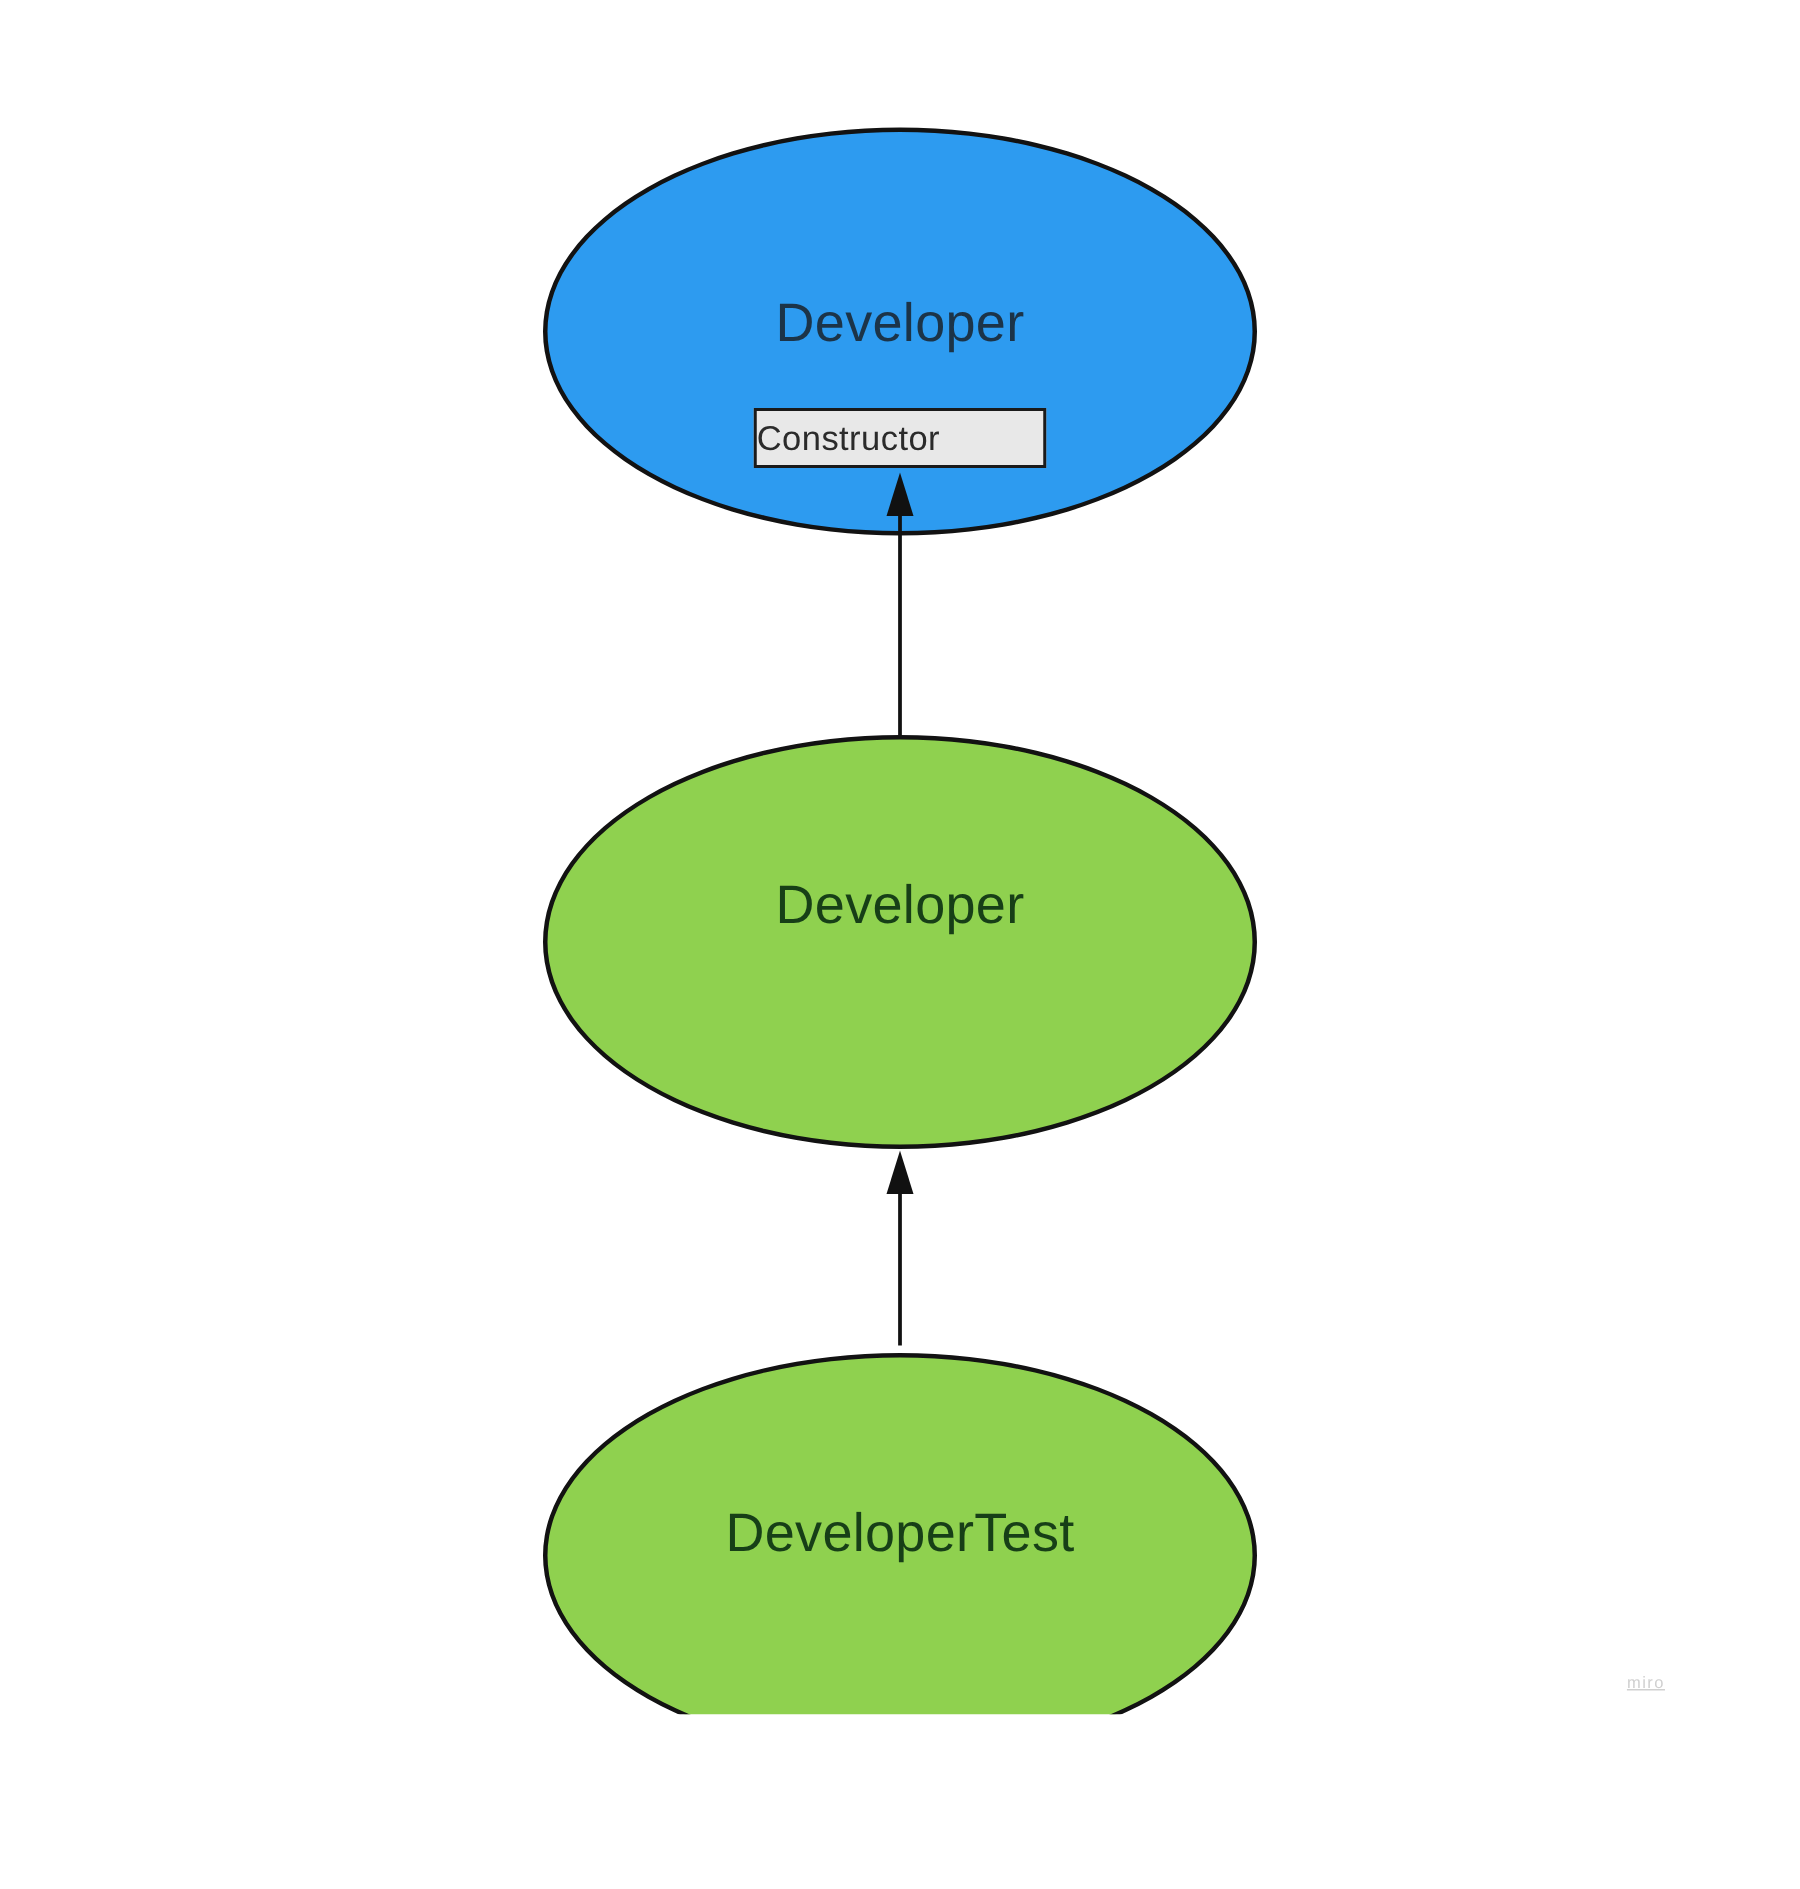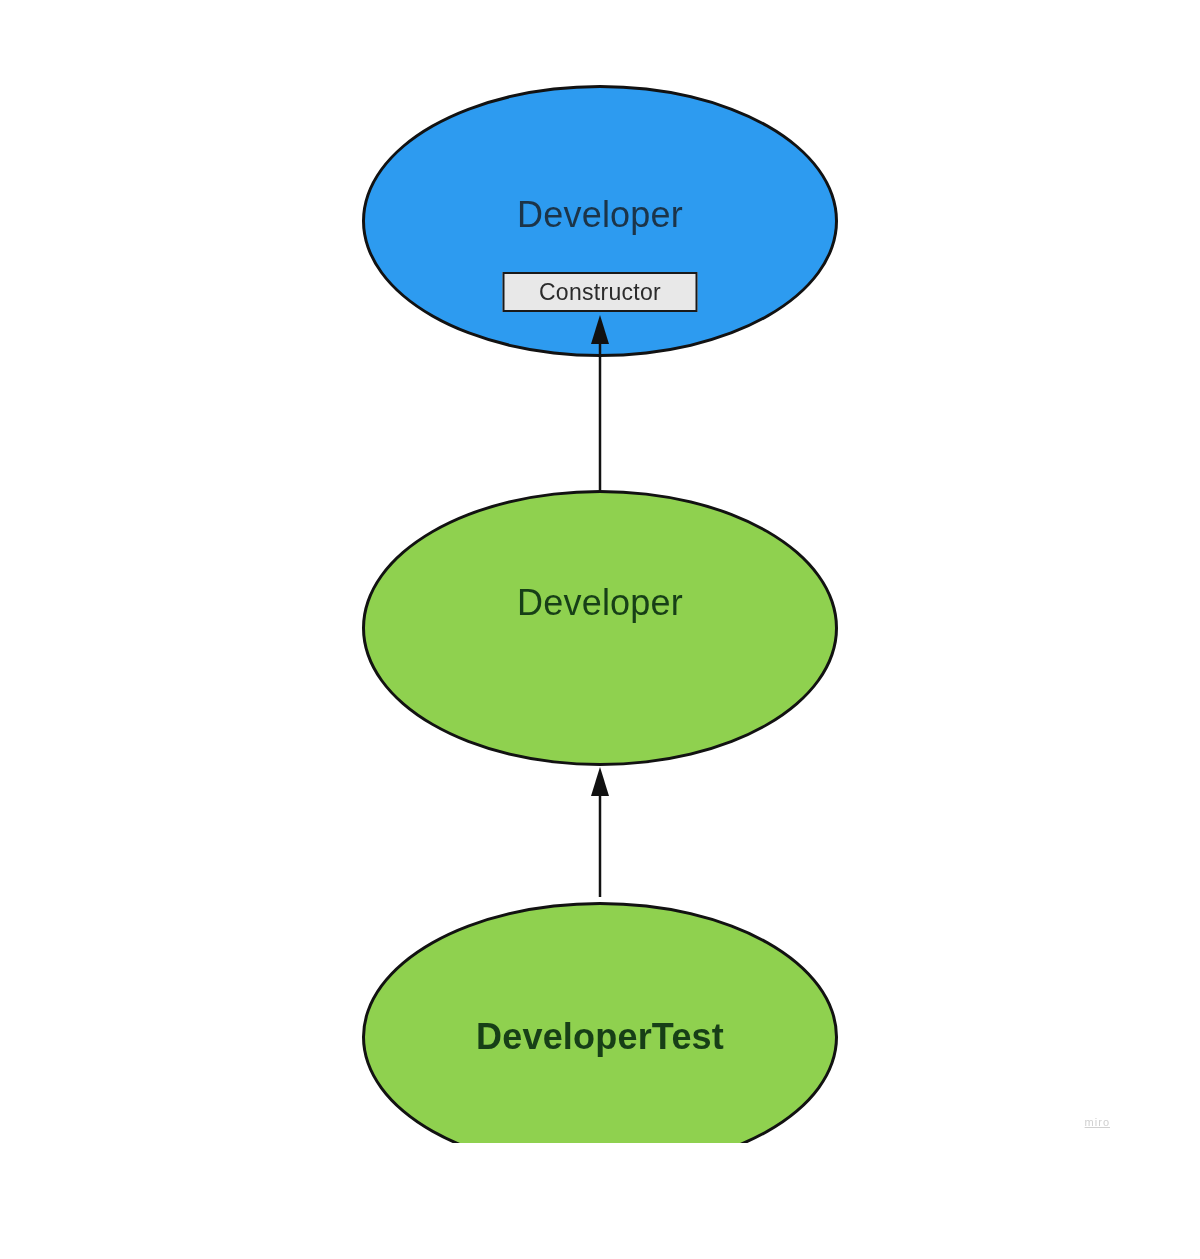--- a/index.html
+++ b/index.html
@@ -35,35 +35,35 @@
     left: 0;
     right: 0;
     text-align: center;
     font-size: 36px;
     line-height: 50px;
     font-weight: 400;
     letter-spacing: 0.2px;
   }
   .node-developer .node-label       { top: 102px; color: #1c3448; }
   .node-builder-factory .node-label { top: 85px;  color: #173f17; }
-  .node-developer-test .node-label  { top: 107px; color: #173f17; font-weight: bold; }
+  .node-developer-test .node-label  { top: 92px; color: #173f17; }
 
   .constructor-box {
     position: absolute;
     left: 50%;
     transform: translateX(-50%);
     top: 184px;
     width: 195px;
     height: 40px;
     box-sizing: border-box;
     background: #e8e8e8;
     border: 2px solid #1a1a1a;
     display: flex;
     align-items: center;
-    justify-content: center;
+    justify-content: flex-start;
   }
   .constructor-box span {
     font-size: 23px;
     color: #2b2b2b;
     letter-spacing: 0.3px;
   }
 
   .arrow-layer {
     position: absolute;
     left: 0;

